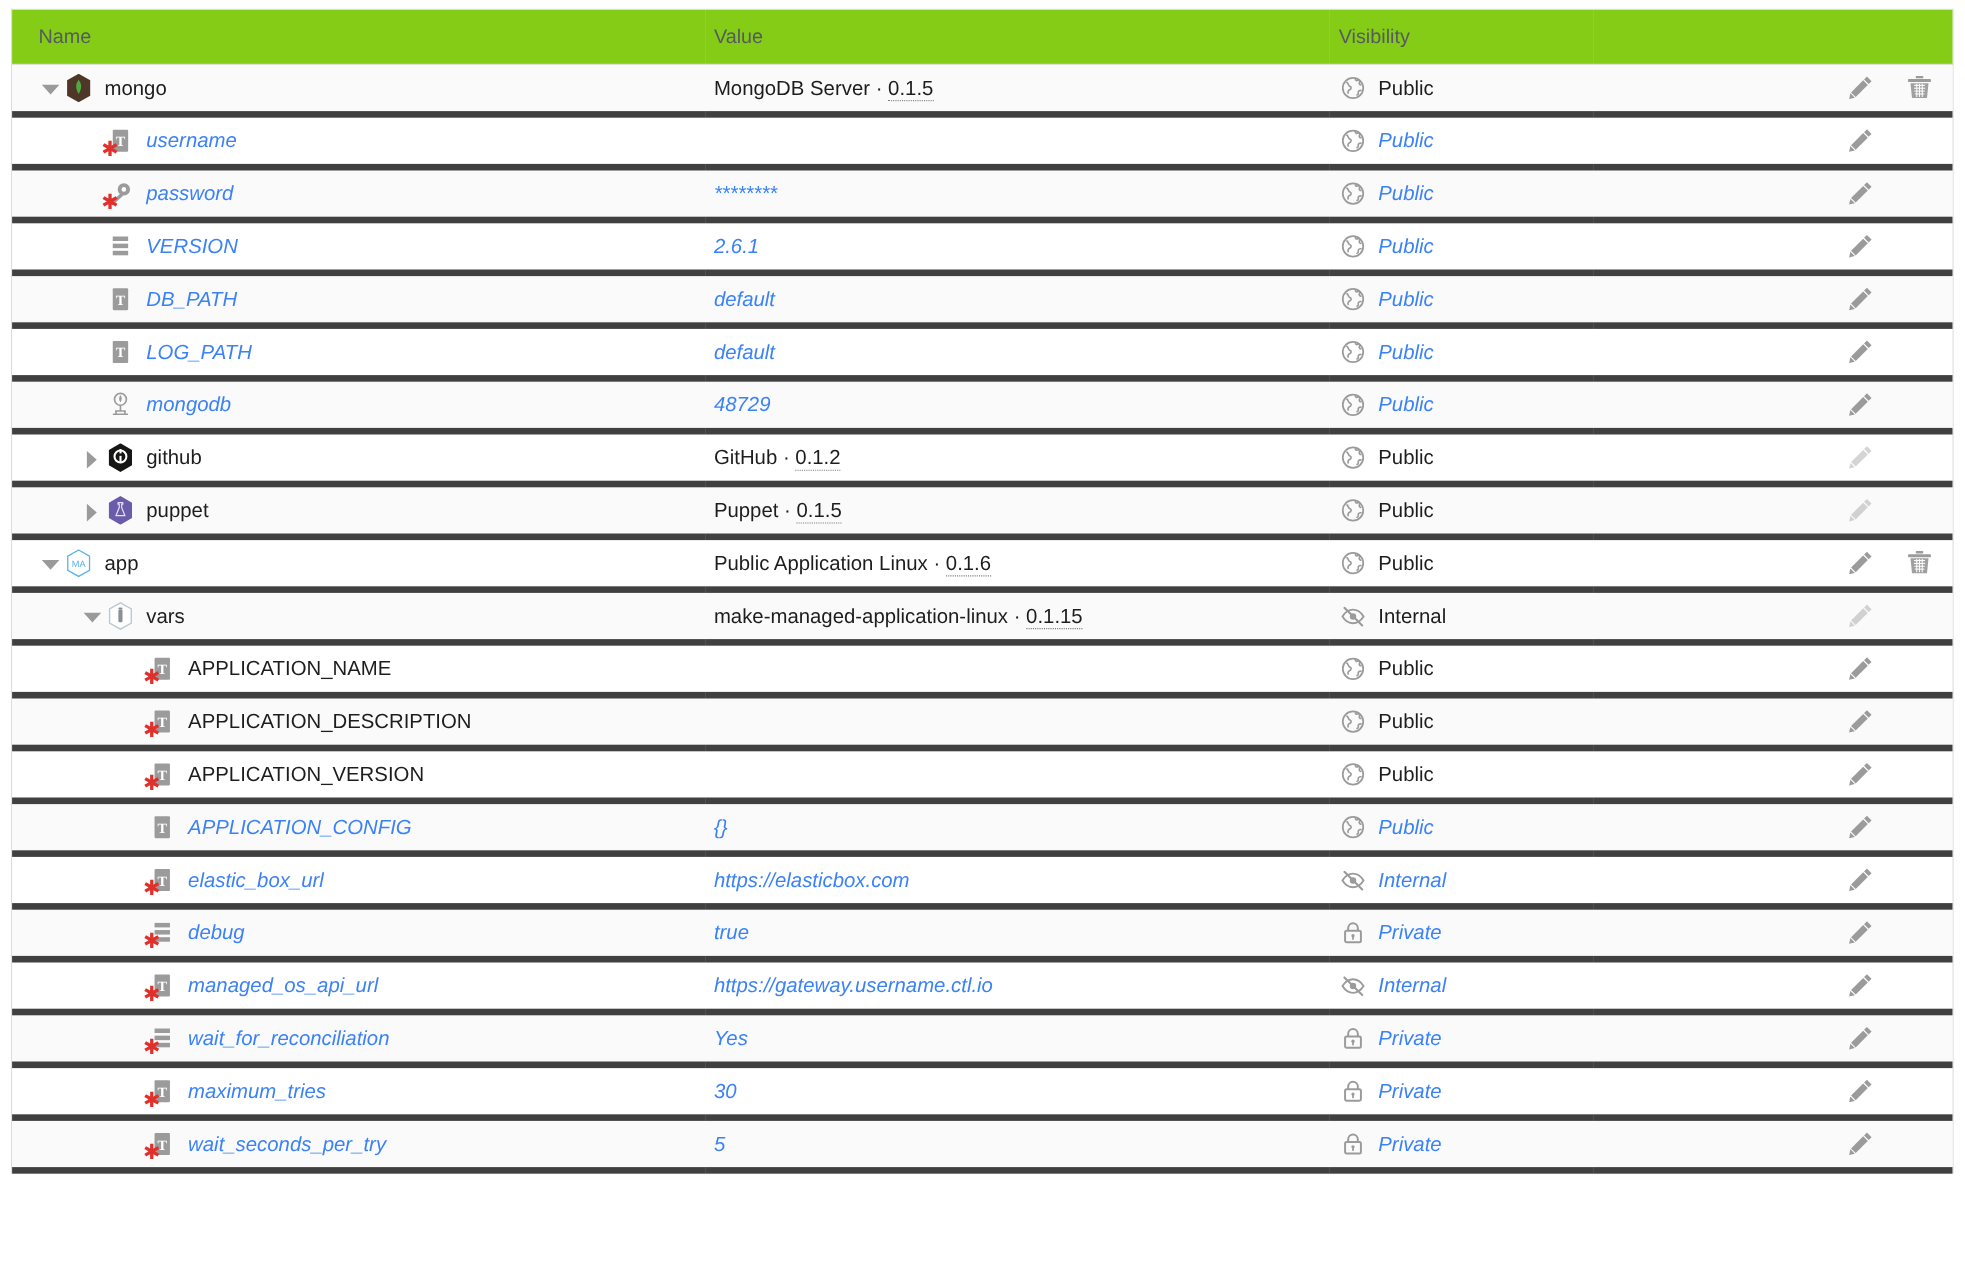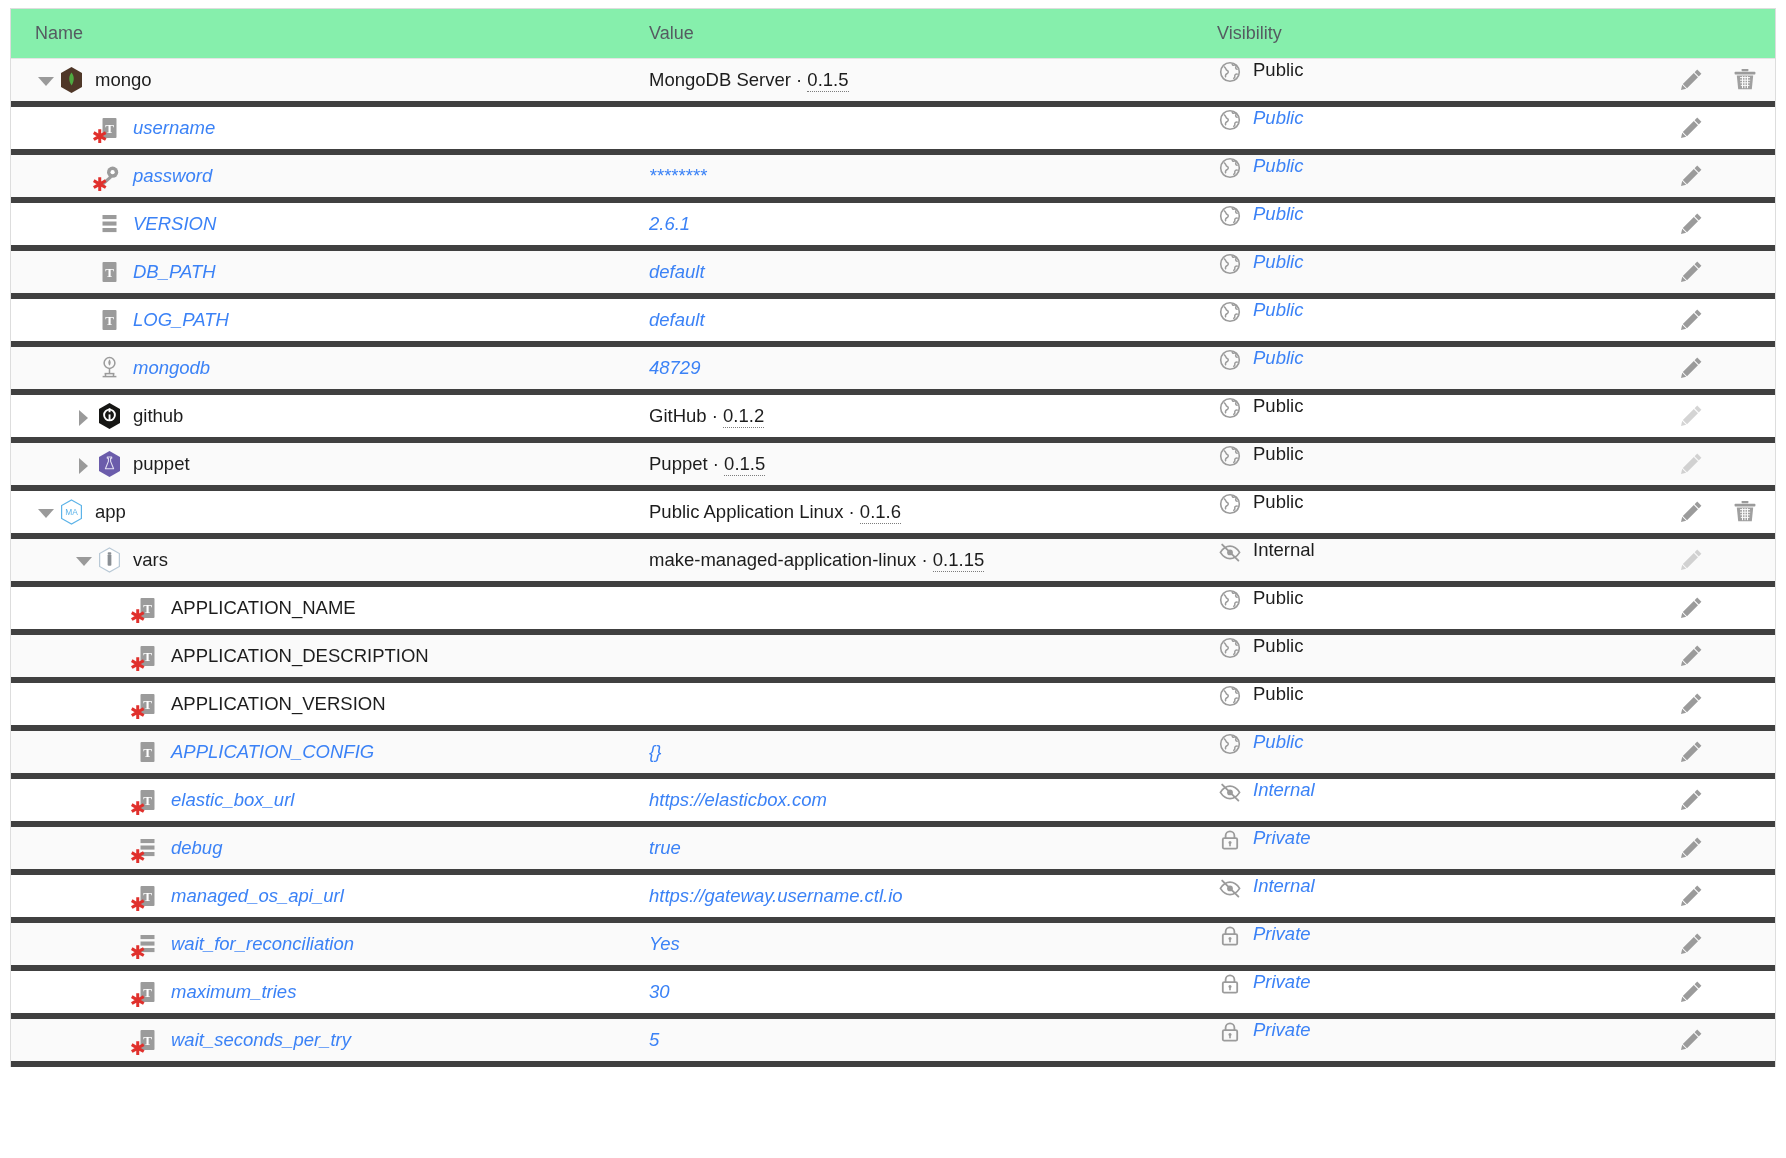--- a/index.html
+++ b/index.html
@@ -53,21 +53,21 @@
   .tbl col.c-vis  { width: 240px; }
   .tbl col.c-act  { width: 326px; }
 
   thead th {
     text-align: left;
     font-size: 18px;
     font-weight: normal;
     color: #555b61;
     padding: 14px 0 14px 0;
     border-bottom: 1px solid #e4e4e4;
-    background: #86efac;
+    background: #84cc16;
   }
   thead th.h-name  { padding-left: 24px; }
   thead th.h-value { padding-left: 8px;  }
   thead th.h-vis   { padding-left: 8px;  }
 
   tbody tr { height: 42px; }
   tbody tr.alt { background: #fafafa; }
   tbody tr     { border-bottom: 6px solid #404040; }
   tbody td {
     padding: 0;
@@ -115,21 +115,21 @@
     font-family: "DejaVu Sans", sans-serif;
   }
   .nm { white-space: nowrap; }
   .muted { color: #3b82f6; font-style: italic; }
   .strong { color: #1d1d1d; }
 
   .val-wrap { display: flex; align-items: center; height: 42px; white-space: nowrap; }
   .ver {
     border-bottom: 1px dotted #7c7c7c;
   }
-  .vis-wrap { display: flex; height: 42px; }
+  .vis-wrap { display: flex; align-items: center; height: 42px; }
   .vis-icon { flex: 0 0 26px; width: 26px; height: 26px; margin-right: 10px;
               display:inline-flex; align-items:center; justify-content:center; }
   .act-wrap { display: flex; align-items: center; justify-content: flex-end; height: 42px; gap: 26px; }
   .act-btn { width: 28px; height: 28px; display:inline-flex; align-items:center; justify-content:center; cursor:pointer; }
   .act-btn.dim { opacity: .42; }
   .act-placeholder { width: 28px; height: 28px; }
 
   
   .lvl0 { padding-left: 0px; }
   .lvl1 { padding-left: 38px; }

